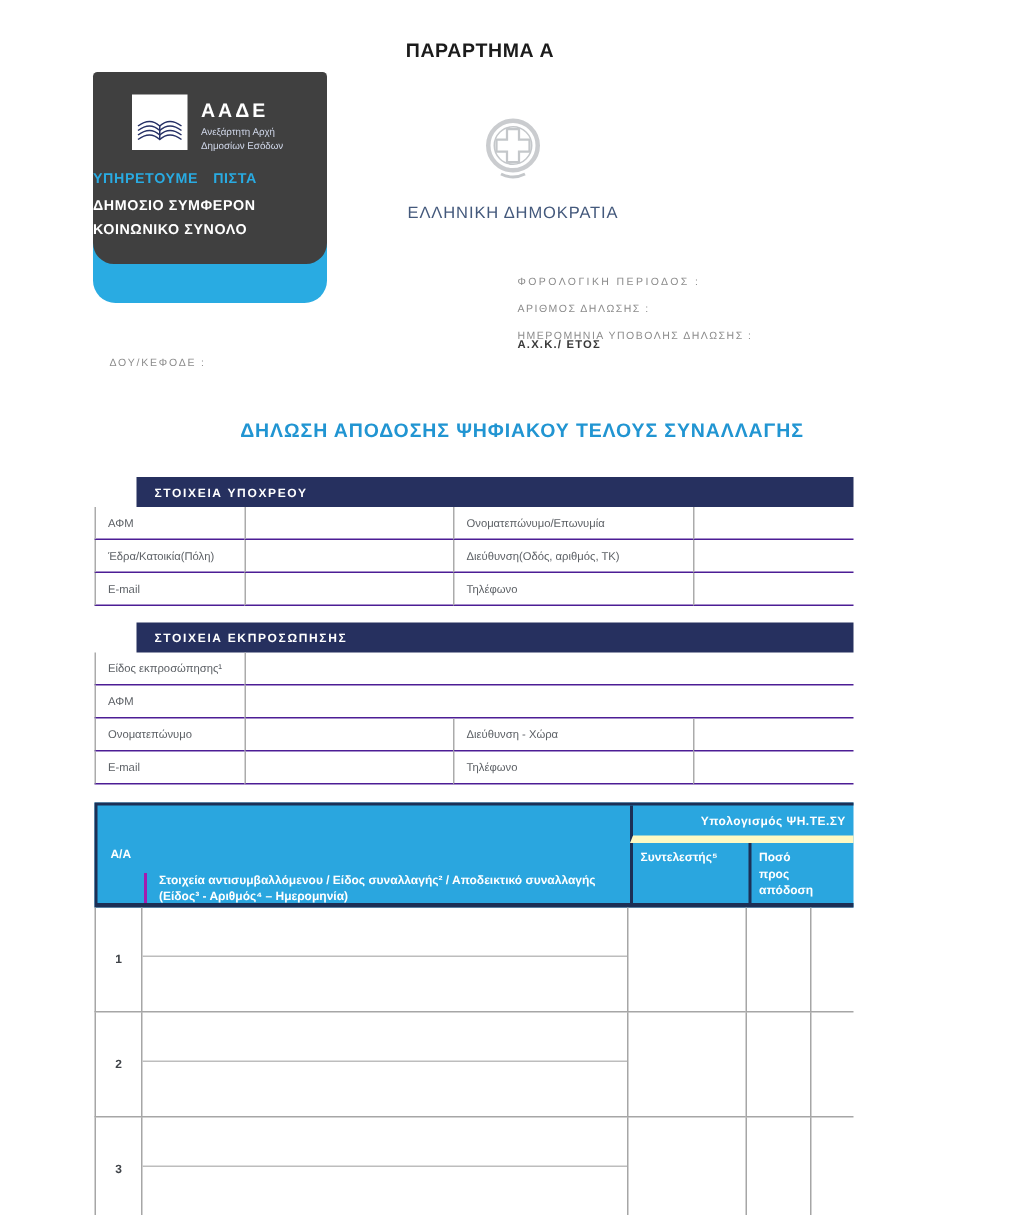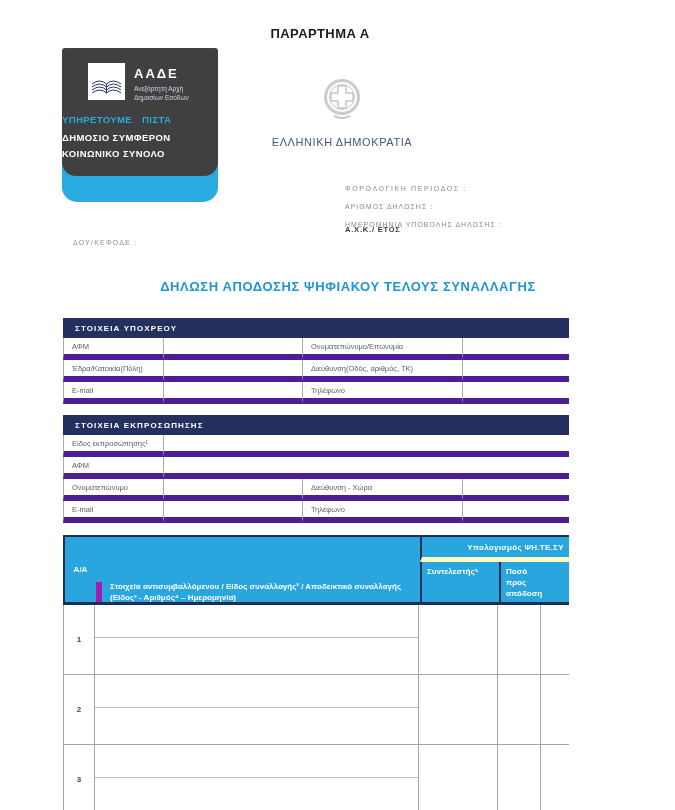--- a/index.html
+++ b/index.html
@@ -39,38 +39,38 @@
   .side-band{position:absolute;left:622px;top:178px;width:24px;height:570px;background:#2ba3db;
              border-radius:14px 3px 16px 3px;}
 
   
   .form-title{position:absolute;top:279px;left:348px;transform:translateX(-50%);
               font-size:13px;font-weight:bold;color:#2195d2;letter-spacing:.6px;white-space:nowrap;}
 
   
   .tbl{position:absolute;left:63px;width:544px;}
   .tbl-head{height:20px;background:#26305f;color:#ffffff;font-size:8px;font-weight:bold;
-            letter-spacing:1.1px;display:flex;align-items:center;padding-left:12px;box-sizing:border-box;}
+            letter-spacing:1.1px;display:flex;align-items:center;padding-left:12px;box-sizing:border-box;margin-left:28px;}
   .grid{display:grid;width:544px;box-sizing:border-box;}
   .g4{grid-template-columns:100px 139px 160px 145px;grid-auto-rows:22px;}
-  .cell{box-sizing:border-box;border-bottom:6px solid #4c1d95;border-left:1px solid #ababab;
+  .cell{box-sizing:border-box;border-bottom:1px solid #4c1d95;border-left:1px solid #ababab;
         font-size:7.5px;color:#5d6166;display:flex;align-items:center;padding:0 8px;overflow:hidden;}
   .cell.last{border-right:1px solid #ababab;}
   .t1{top:318px;} .t2{top:415px;}
   .g2{grid-template-columns:100px 444px;grid-auto-rows:22px;}
 
   
   .t3{top:535px;}
   .t3-head{display:grid;width:544px;box-sizing:border-box;
            grid-template-columns:31px 324px 79px 43px 67px;grid-template-rows:25px 40px;
            background:#2aa6df;color:#ffffff;font-weight:bold;
            border:2px solid #1c2f55;border-bottom-width:3px;}
   .h-cell{box-sizing:border-box;font-size:8px;line-height:11px;}
   .h-aa{grid-row:1/3;grid-column:1;display:flex;align-items:center;justify-content:center;}
-  .h-details{grid-row:1/3;grid-column:2;border-left:6px solid #a21caf;
+  .h-details{grid-row:1/3;grid-column:2;border-left:2px solid #a21caf;
              display:flex;align-items:center;padding:2px 8px;margin-top:45px;}
   .h-calc{grid-row:1;grid-column:3/6;border-left:2px solid #1c2f55;border-bottom:5px solid #fef9c3;
           display:flex;align-items:center;justify-content:center;letter-spacing:.3px;}
   .h-sub{grid-row:2;display:flex;align-items:flex-start;padding:4px 5px;border-left:2px solid #1c2f55;}
   .h-rate{word-break:break-all;}
 
   .t3-body{width:544px;box-sizing:border-box;}
   .t3-row{display:grid;grid-template-columns:31px 324px 79px 43px 67px;height:70px;box-sizing:border-box;}
   .b-cell{box-sizing:border-box;border-left:1px solid #a6a6a6;border-bottom:1px solid #a6a6a6;}
   .b-cell.last{border-right:1px solid #a6a6a6;}

